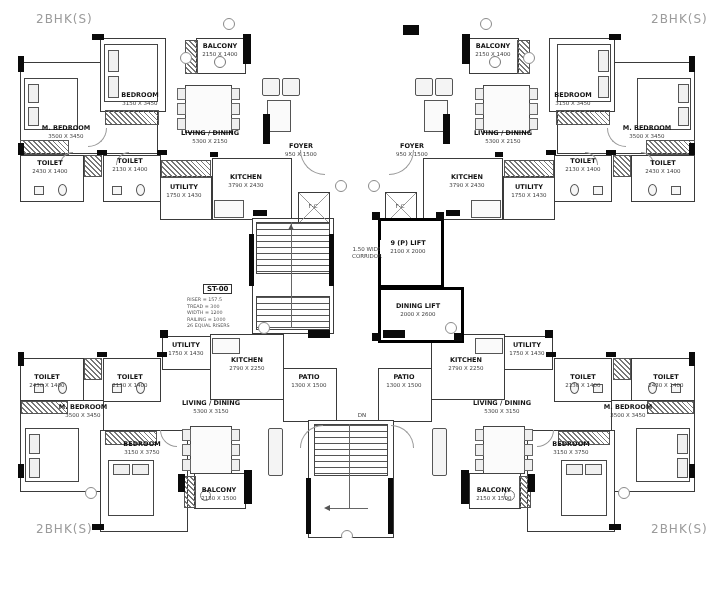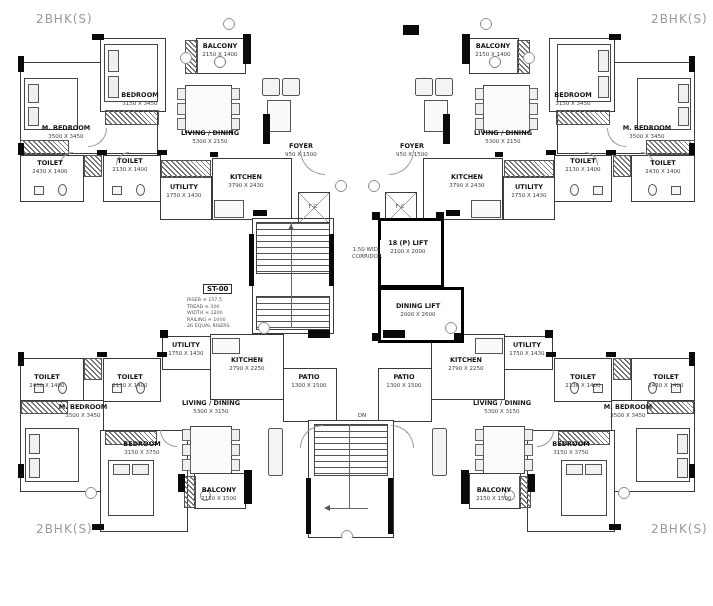--- a/index.html
+++ b/index.html
@@ -361,21 +361,21 @@
       <span class="dm">F-C</span>
     </div>
 
   <div class="lbl" style="left:338px;top:246px;width:58px;">
     <span class="dm">1.50 WIDE</span>
       <span class="dm">CORRIDOR</span>
   </div>
 
   <div class="liftbox xcross" style="left:378px;top:218px;width:60px;height:64px;"></div>
   <div class="lbl" style="left:380px;top:240px;width:56px;background:#fff;">
-    <span class="nm">18 (P) LIFT</span>
+    <span class="nm">9 (P) LIFT</span>
       <span class="dm">2100 X 2000</span>
   </div>
   <div class="liftbox xcross" style="left:378px;top:287px;width:80px;height:50px;"></div>
   <div class="lbl" style="left:382px;top:303px;width:72px;background:#fff;">
     <span class="nm">DINING LIFT</span>
       <span class="dm">2000 X 2600</span>
   </div>
 
   <div class="room" style="left:283px;top:368px;width:52px;height:52px;"></div>
   <div class="room" style="left:378px;top:368px;width:52px;height:52px;"></div>

